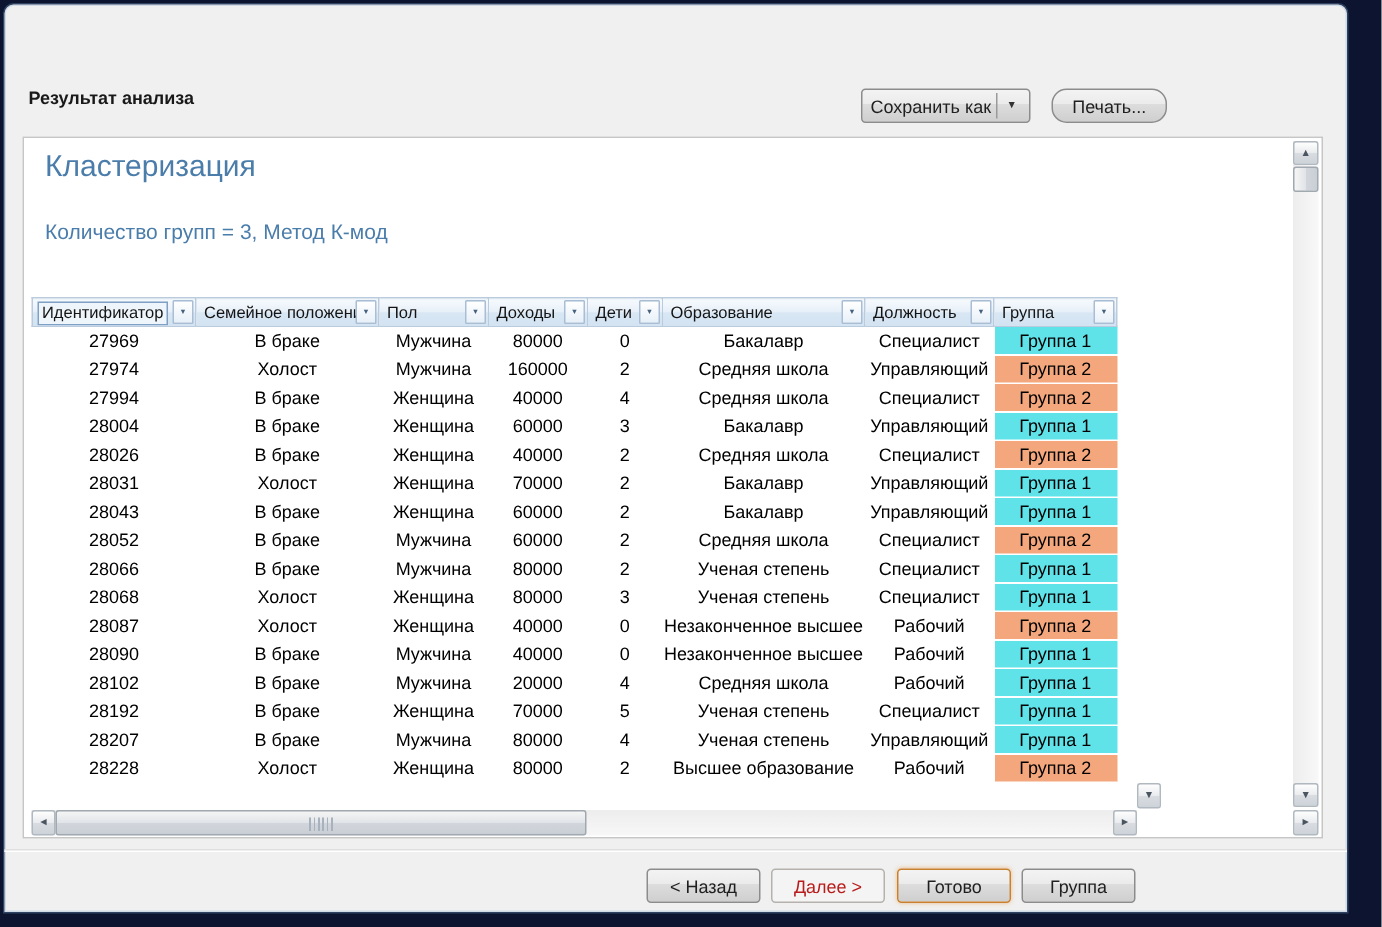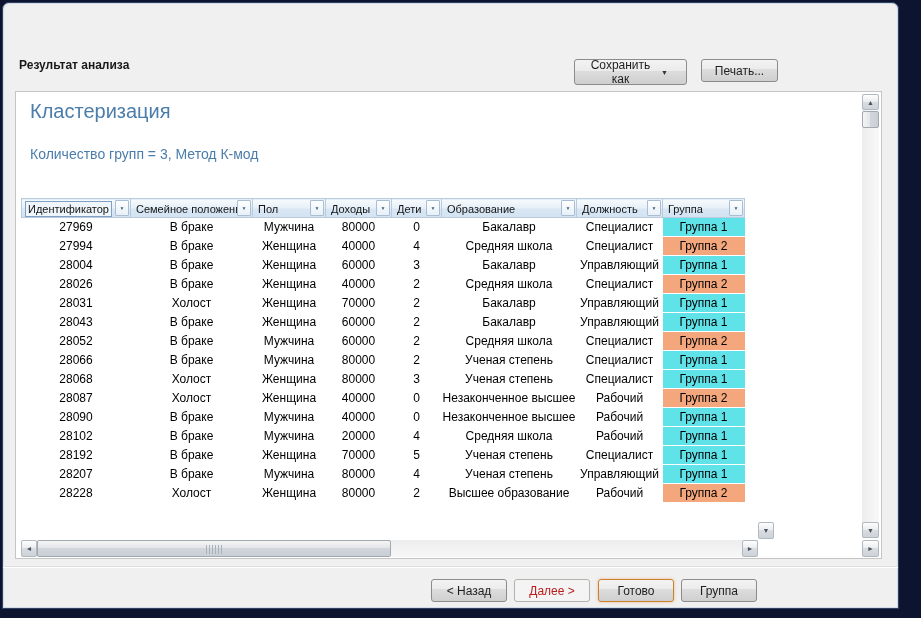--- a/index.html
+++ b/index.html
@@ -40,24 +40,24 @@
   .glyph-max { width:9px; height:8px; border:1px solid #2a3a50; border-top-width:2px; box-sizing:border-box; background:transparent; }
   
   .page-title { position:absolute; left:16px; top:55px; font-size:12px; font-weight:bold; color:#191919; }
   .btn {
     box-sizing:border-box; height:23px;
     border:1px solid #8c8c8c; border-radius:3px;
     background:linear-gradient(#f3f3f3,#ebebeb 45%,#dddddd 45%,#cfcfcf);
     font-family:"Liberation Sans",sans-serif; font-size:12px; color:#1f1f1f;
     display:flex; align-items:center; justify-content:center; cursor:default; padding:0;
   }
-  .save-btn { position:absolute; left:571px; top:56px; width:113px; padding:12px; }
+  .save-btn { position:absolute; left:571px; top:56px; width:113px; padding:2px; }
   .save-label { flex:1; text-align:center; }
   .save-arrow { width:19px; align-self:stretch; border-left:1px solid #9a9a9a; display:flex; align-items:center; justify-content:center; font-size:7px; color:#333; }
-  .print-btn { position:absolute; left:698px; top:56px; width:77px; }
+  .print-btn { position:absolute; left:698px; top:56px; width:77px;border-radius:10px; }
   
   .panel {
     position:absolute; left:12px; top:88px; width:865px; height:466px;
     background:#ffffff; border:1px solid #c6c6c6; box-sizing:content-box;
   }
   .report-heading { position:absolute; left:14px; top:8px; font-size:20px; color:#4b7dab; }
   .report-subtitle { position:absolute; left:14px; top:54px; font-size:14px; color:#4b7dab; }
   
   .grid { position:absolute; left:5px; top:106px; border-collapse:collapse; table-layout:fixed; width:723px; }
   .grid col.c0{width:109px}.grid col.c1{width:122px}.grid col.c2{width:73px}.grid col.c3{width:66px}
@@ -164,20 +164,30 @@
               <td>27969</td>
               <td>В браке</td>
               <td>Мужчина</td>
               <td>80000</td>
               <td>0</td>
               <td>Бакалавр</td>
               <td>Специалист</td>
               <td class="group-cell" style="background: rgb(96, 226, 233);">Группа 1</td>
             </tr>
             <tr>
+              <td>27974</td>
+              <td>Холост</td>
+              <td>Мужчина</td>
+              <td>160000</td>
+              <td>2</td>
+              <td>Средняя школа</td>
+              <td>Управляющий</td>
+              <td class="group-cell" style="background: rgb(244, 167, 125);">Группа 2</td>
+            </tr>
+            <tr>
               <td>27994</td>
               <td>В браке</td>
               <td>Женщина</td>
               <td>40000</td>
               <td>4</td>
               <td>Средняя школа</td>
               <td>Специалист</td>
               <td class="group-cell" style="background: rgb(244, 167, 125);">Группа 2</td>
             </tr>
             <tr>

